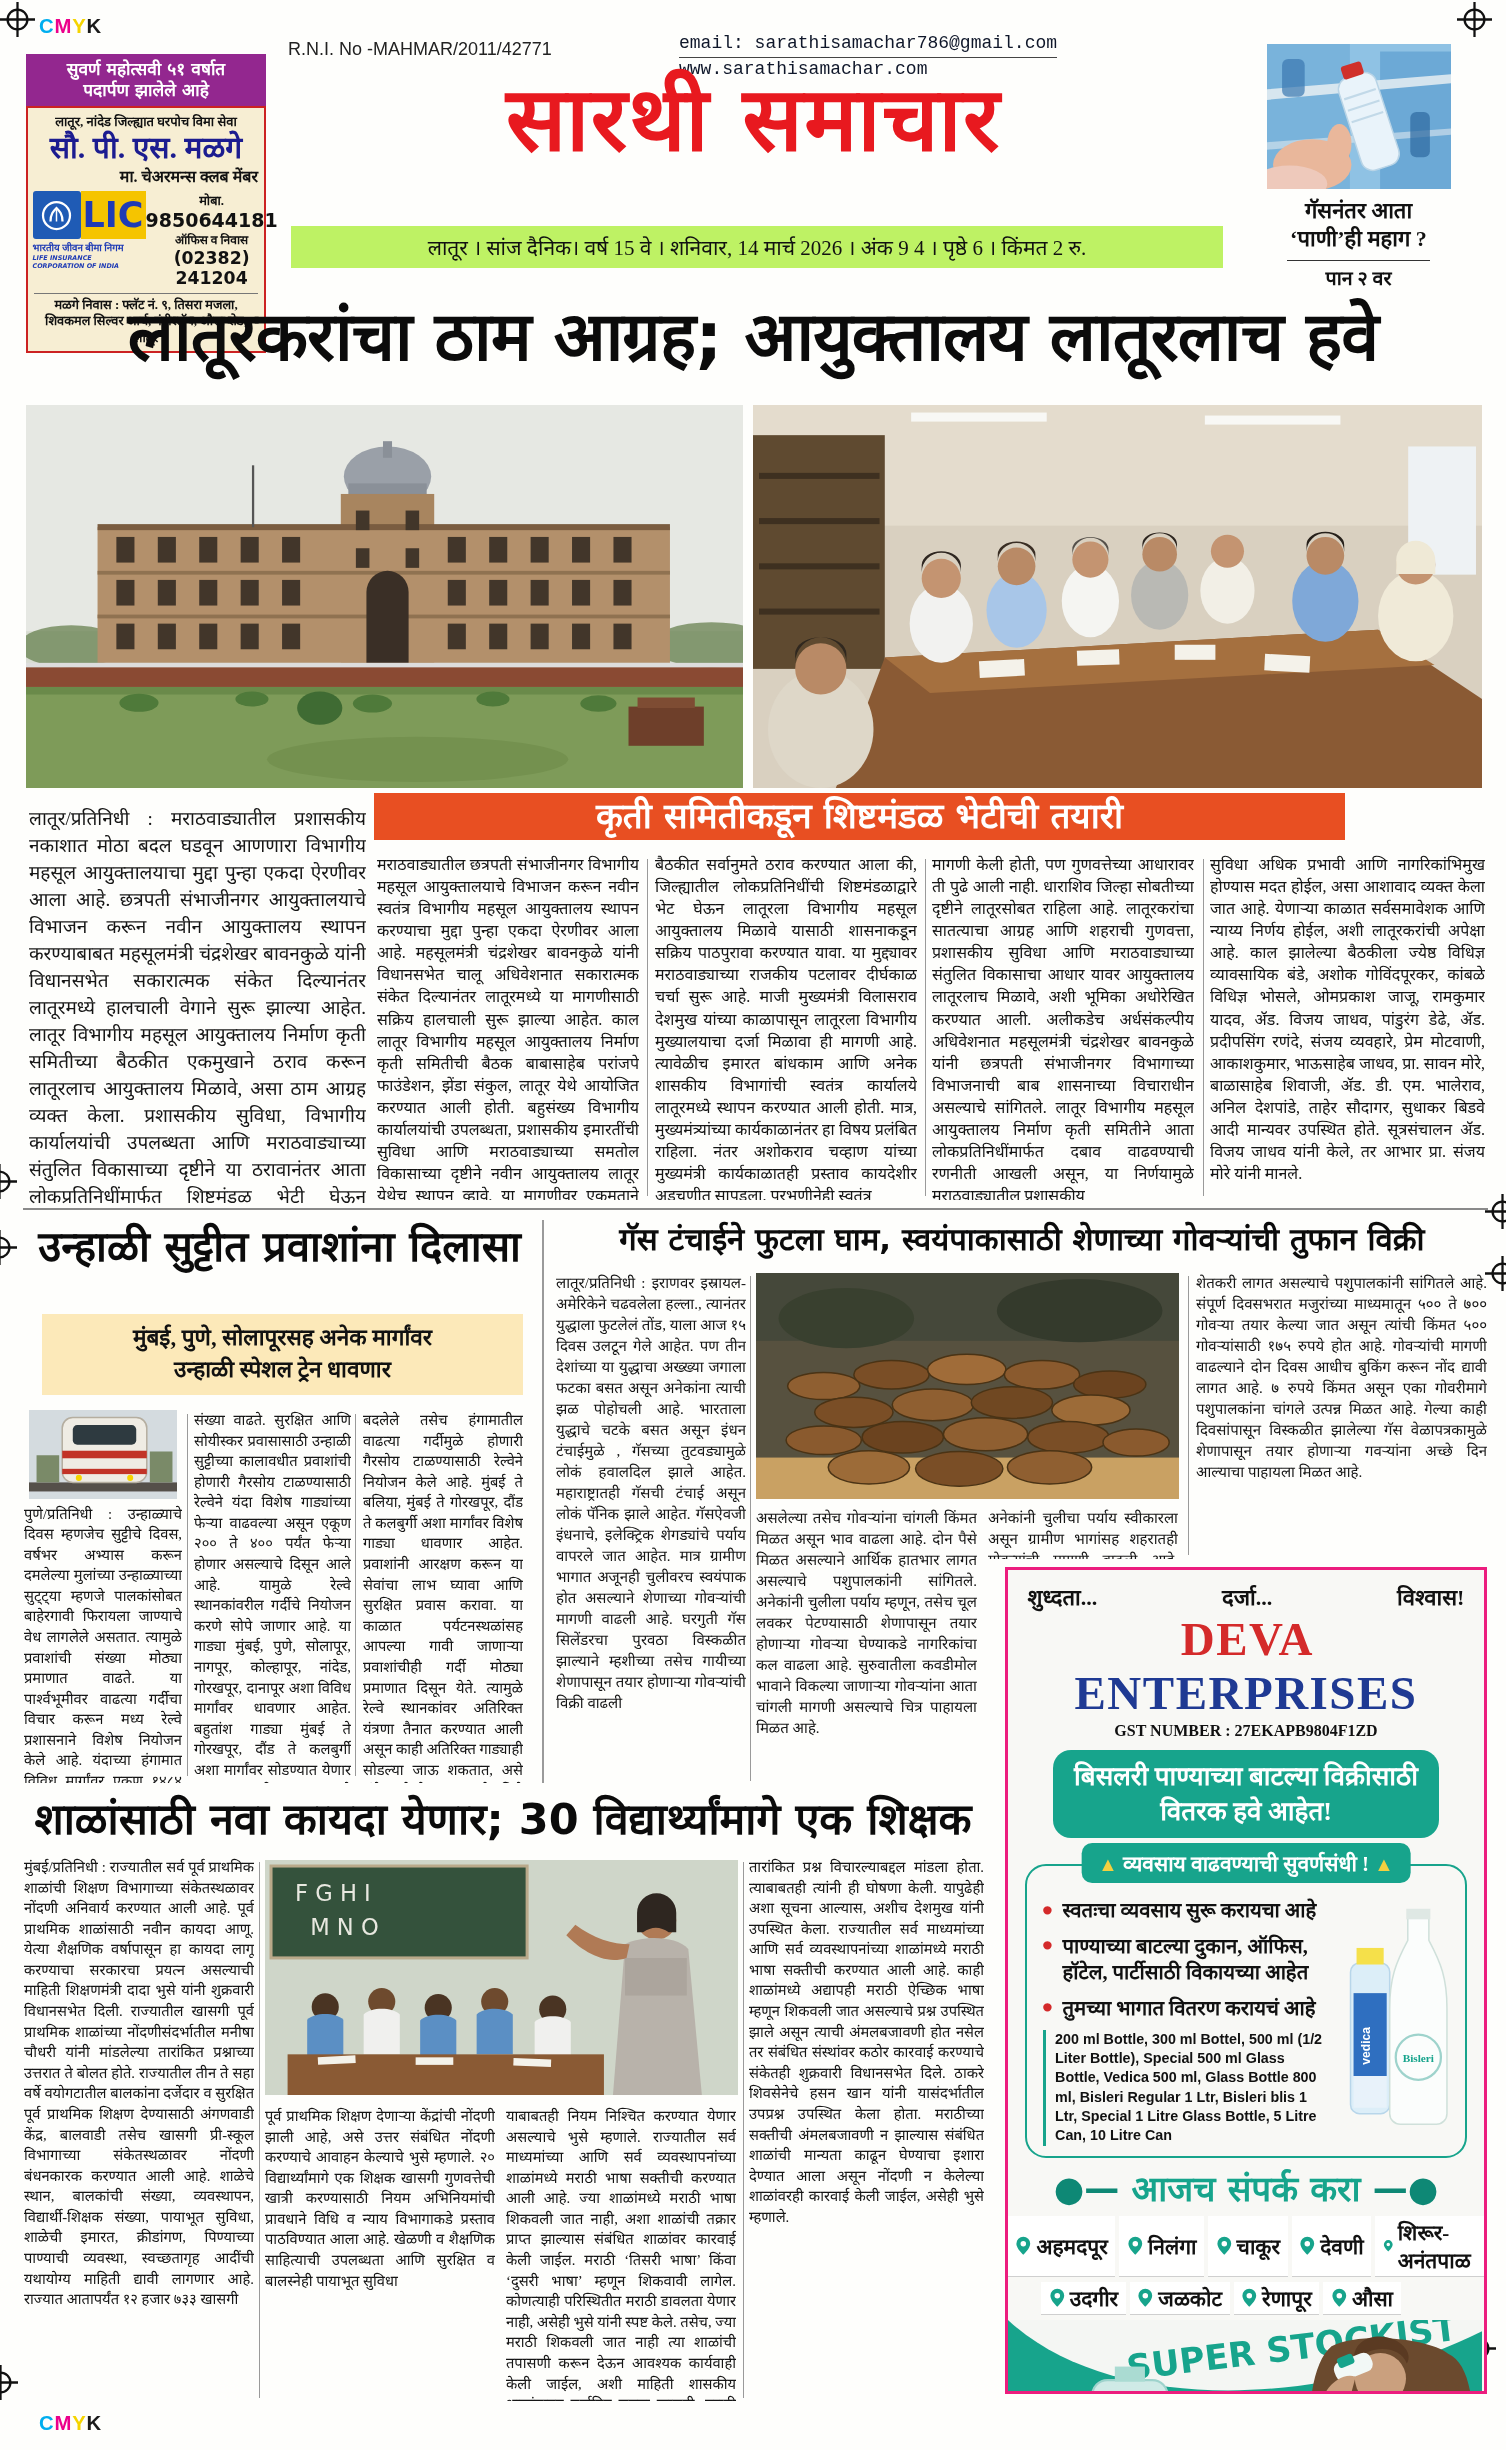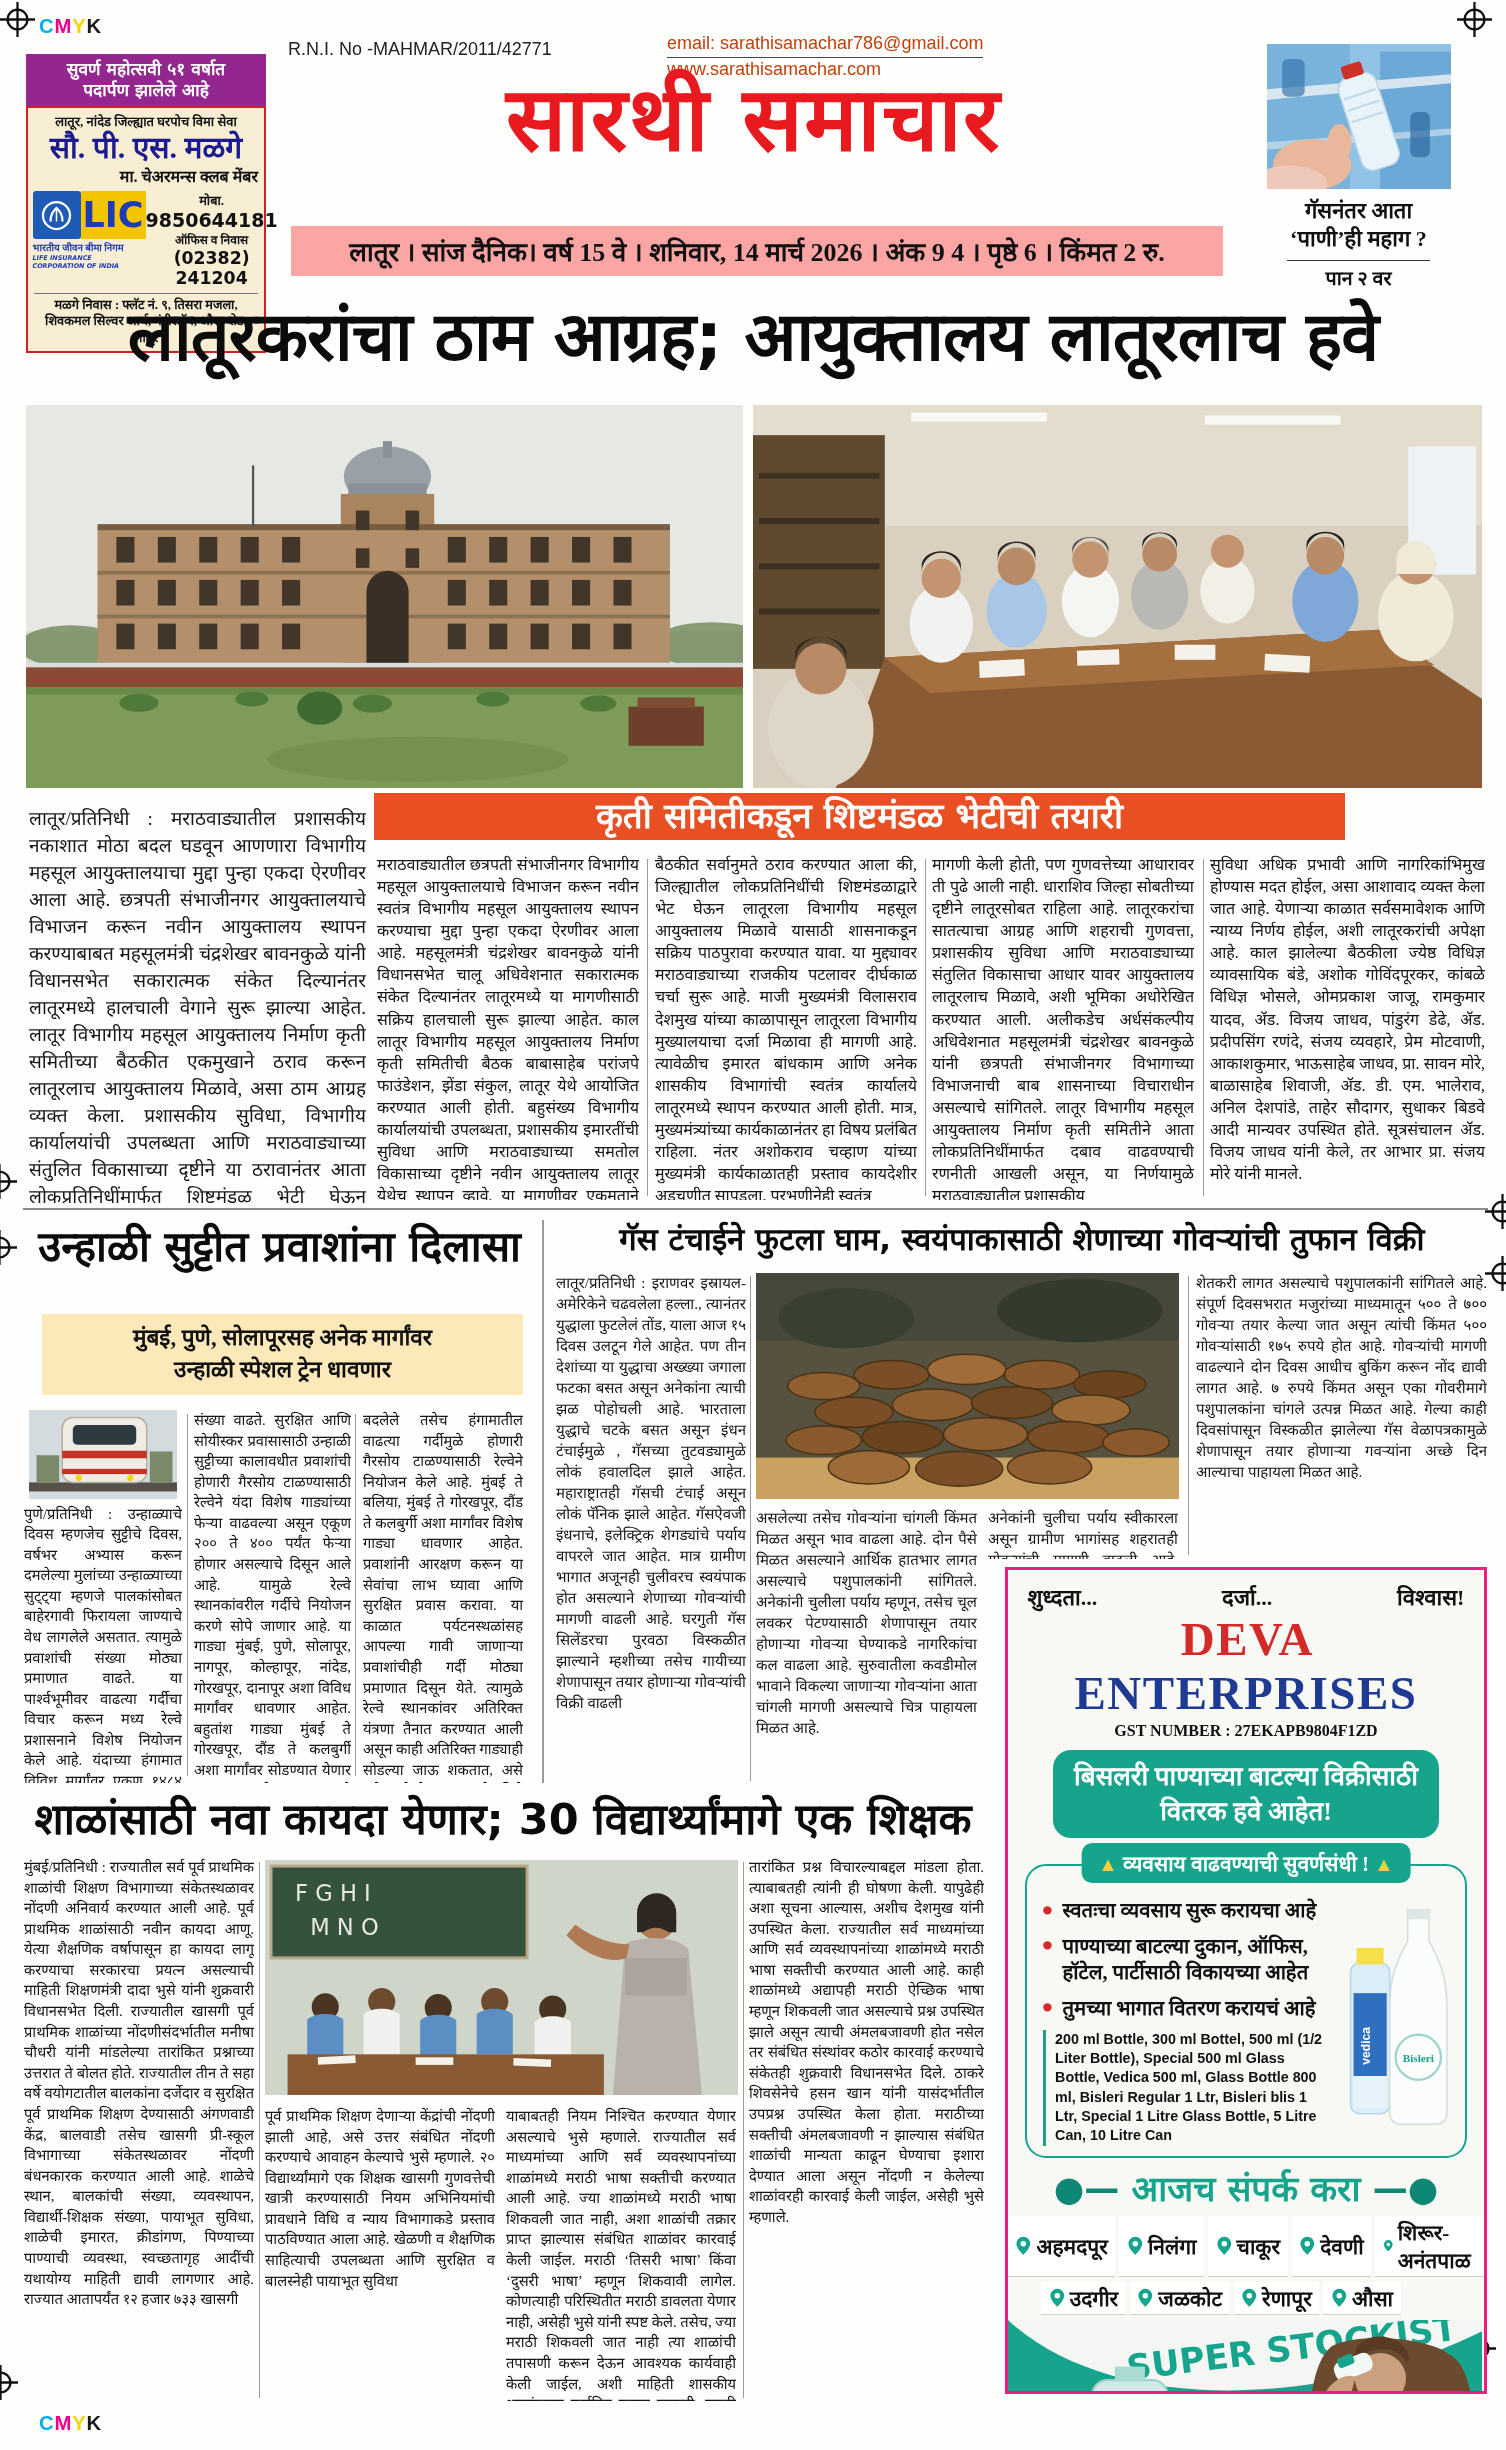--- a/index.html
+++ b/index.html
@@ -17,23 +17,23 @@
   .cmyk .c{color:#00aeef}.cmyk .m{color:#ec008c}.cmyk .y{color:#f5d400}.cmyk .k{color:#1a1a1a}
   
   .lic{border:0.8px solid #b02020;background:#f7eed3;}
   .lic-banner{background:#93278f;color:#fff;font-size:17.3px;line-height:1.25;padding:4.5px 3px;}
   .lic-service{font-size:13px;padding:3.8px 1.5px 1.5px;}
   .lic-name{font-size:30px;color:#1c1c90;line-height:1.05;}
   .lic-desig{font-size:16px;text-align:right;padding:1.5px 6px 3px 0;}
   .lic-addr{font-size:12.8px;border-top:0.8px solid #777;margin:3px 6px 0;padding:3px 0 4.5px;line-height:1.3;}
   
   .rni{font-family:"Liberation Sans", sans-serif;font-size:18px;color:#222;}
-  .mast-contact{font-family:Liberation Sans, sans-serif;font-size:18px;color:#c2410c;line-height:1.3;}
+  .mast-contact{font-family:Liberation Mono, monospace;font-size:18px;color:#0f172a;line-height:1.3;margin-left:12px;}
   .masthead{font-size:89px;font-weight:900;color:#e8191f;letter-spacing:1.5px;line-height:1;}
-  .dateline{background:#fca5a5;font-size:26px;font-weight:bold;}
+  .dateline{background:#bef264;font-size:21px;font-weight:normal;}
   
   .teaser-h{font-size:22px;font-weight:bold;line-height:1.3;}
   .teaser-p{font-size:19.6px;font-weight:bold;}
   
   .h-main{font-size:68px;font-weight:900;color:#0b0b0b;line-height:1.1;letter-spacing:-0.8px;}
   .banner-red{background:#e84f22;color:#fff;font-size:35px;font-weight:bold;line-height:47px;}
   .h2a{font-size:42px;font-weight:900;color:#0b0b0b;line-height:1.05;}
   .h2b{font-size:31px;font-weight:900;color:#0b0b0b;line-height:1.1;}
   .h2c{font-size:43px;font-weight:900;color:#0b0b0b;line-height:1.05;}
   .subyellow{background:#fce9b9;font-size:22.6px;font-weight:bold;line-height:1.45;}

